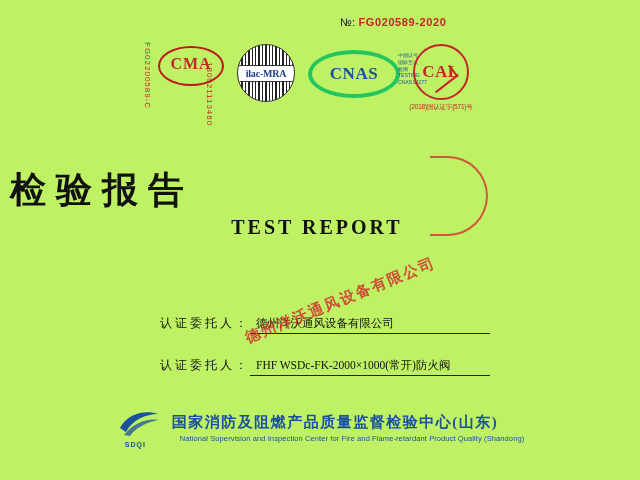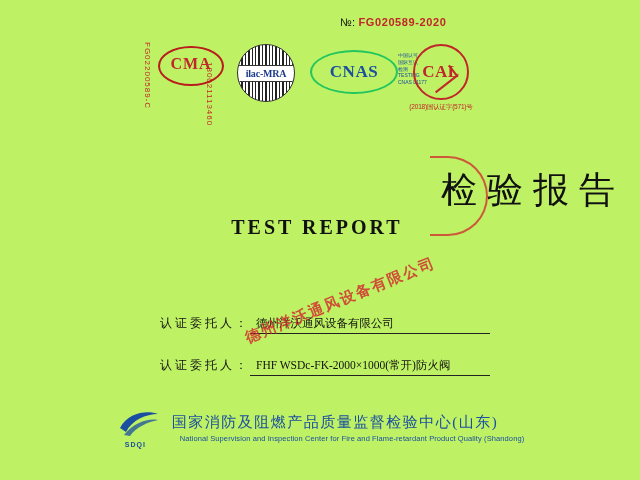--- a/index.html
+++ b/index.html
@@ -113,21 +113,21 @@
     font-weight: bold;
     color: #1b3a8c;
     font-family: "Liberation Serif", serif;
     letter-spacing: -0.2px;
   }
 
   
   .logo-cnas { left: 158px; top: 6px; width: 92px; }
   .cnas-ellipse {
     width: 84px; height: 40px;
-    border: 2px solid #22c55e;
+    border: 4px solid #22c55e;
     border-radius: 50%;
     margin: 0 auto;
     display: flex;
     align-items: center;
     justify-content: center;
   }
   .cnas-ellipse span {
     font-size: 17px;
     font-weight: bold;
     color: #1b4fa0;
@@ -177,24 +177,24 @@
     margin-top: 3px;
     white-space: nowrap;
     letter-spacing: -0.2px;
   }
 
   
   .title-cn {
     position: absolute;
     top: 166px;
     left: 0; right: 15px;
-    text-align: right;
+    text-align: left;
     font-family: "Liberation Serif", serif;
     font-size: 36px;
-    font-weight: normal;
+    font-weight: bold;
     letter-spacing: 10px;
     color: #111;
     text-indent: 10px;
   }
   .title-en {
     position: absolute;
     top: 216px;
     left: 0; right: 6px;
     text-align: center;
     font-family: "Liberation Serif", serif;
@@ -328,21 +328,21 @@
     bottom: 0;
     left: 9px;
     font-size: 7px;
     color: #1b4fa0;
     letter-spacing: 1px;
     font-weight: bold;
   }
   .footer-text .cn {
     font-family: "Liberation Serif", serif;
     font-size: 15px;
-    font-weight: normal;
+    font-weight: bold;
     color: #1b4fa0;
     letter-spacing: 1.5px;
   }
   .footer-text .en {
     font-size: 7.5px;
     color: #1b4fa0;
     letter-spacing: 0.1px;
     margin-top: 2px;
     padding-left: 8px;
   }

